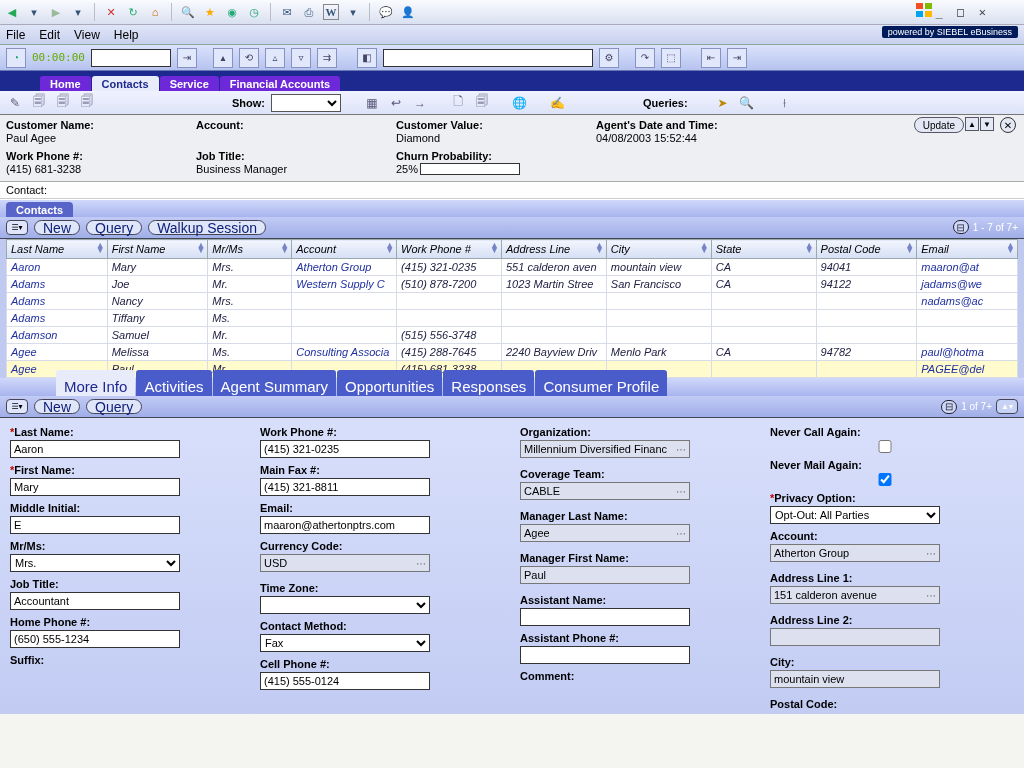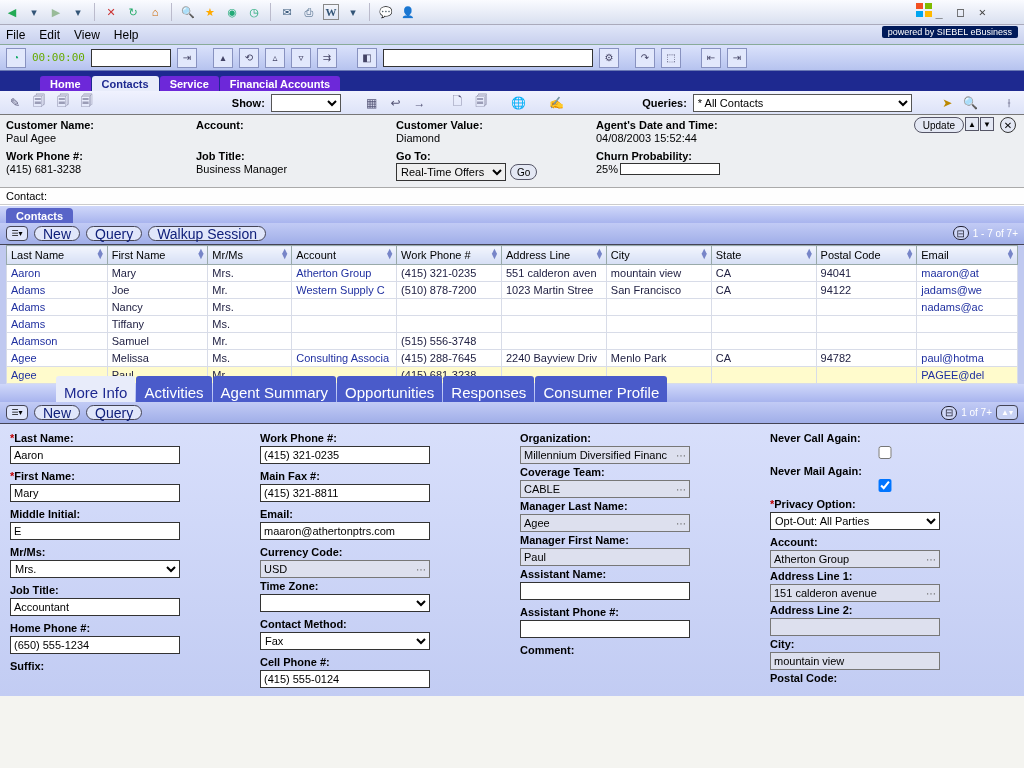--- a/index.html
+++ b/index.html
@@ -33,36 +33,36 @@
 .churn-bar .fill { height:100%; background:#00a000; }
 .goto-row { display:flex; align-items:center; gap:4px;}
 .contact-lbl { background:#fefefe; padding:2px 6px; font-size:11px; border-bottom:1px solid #ccc;}
 .section-header { background: linear-gradient(#d0d8fa,#a8b4ee); border-top: 1px solid #fff; height:18px; display:flex;align-items:flex-end; padding-left:6px;}
 .section-header .stab { background: #5864c8; color:#fff; font-weight:bold; font-size:11px; padding:2px 10px 1px; border-radius:4px 4px 0 0;}
 .applet-tb { height: 22px; background: linear-gradient(#c2cbf5,#a0aee8); border-bottom: 1px solid #445; display:flex; align-items:center; padding:0 6px; gap:6px; position:relative;}
 .applet-tb .pill { border:1px solid #445; border-radius: 9px; background:#e0e6fa; font-size:14px; padding: 0 8px; height:15px; display:inline-flex;align-items:center; cursor:pointer; color:#10207a;}
 .applet-tb .menupill { display:inline-flex;align-items:center; border:1px solid #445; border-radius:4px; background:#dfe5fb; width:22px;height:15px; justify-content:center; font-size:8px;cursor:pointer;}
 .record-ind { position:absolute; right:6px; top:3px; display:flex; align-items:center; gap:4px; color:#fff; font-size:10px;}
 .record-ind .circ { width:16px; height:14px; border:1px solid #223; border-radius:8px; background:#d0d8f8; color:#223; display:inline-flex;align-items:center;justify-content:center;}
-.grid { border-collapse: collapse; width: 100%; table-layout: fixed; background:#fff;}
+.grid { border-collapse: collapse; width: 100%; table-layout: fixed; background:#fff;font-style:italic;}
 .grid th { background: linear-gradient(#f2f5fd,#d6dff5); border: 1px solid #9aa; font-size: 11px; font-weight: normal; text-align: left; padding: 3px 4px; position: relative; color:#000;}
 .grid th .sort { position:absolute; right:2px; top:3px; color:#7785c8; font-size:9px; line-height:5px;}
 .grid td { border: 1px solid #d8dce8; font-size: 11px; padding: 2px 4px; white-space: nowrap; overflow: hidden; text-overflow: ellipsis; color:#224;}
 .grid td.link { color: #2030a0; }
 .grid tr.sel td { background: #fffbcc; }
 .detail-tabs { height:18px; background:linear-gradient(#d0d8fa,#a8b4ee); display:flex; align-items:flex-end; padding-left:56px; gap:1px;}
 .detail-tabs .dtab { background:#4a5bca; color:#fff; font-weight:normal; font-size:15px; padding:8px 8px 1px; border-radius:3px 3px 0 0; cursor:pointer;}
 .detail-tabs .dtab.active { background:#e8ecfa; color:#1e2990;}
 .form-area { background: linear-gradient(#d8dffb,#c2ccf3); padding: 8px 10px 4px; display:grid; grid-template-columns: 240px 250px 240px 230px; column-gap: 10px; row-gap: 0; overflow:hidden;}
 .form-col { display:flex; flex-direction:column; gap:2px; }
 .fld-lbl { font-size:11px; font-weight:bold; }
 .fld-lbl .req { color:#c00000; }
 .fld-in { width: 170px; height: 18px; border:1px solid #333; background:#fff; font-size:11px; padding:1px 3px; margin-bottom:4px;}
 .fld-sel { width: 170px; height: 18px; border:1px solid #333; background:#fff; font-size:11px;margin-bottom:4px;}
-.fld-ro { width: 170px; height: 18px; border:1px solid #777; background:#dde0ee; font-size:11px; padding:1px 3px;margin-bottom:0; display:flex;align-items:center; justify-content:space-between;}
+.fld-ro { width: 170px; height: 18px; border:1px solid #777; background:#dde0ee; font-size:11px; padding:1px 3px;margin-bottom:8px; display:flex;align-items:center; justify-content:space-between;}
 .fld-ro .pick { font-size:10px;color:#666;}
 .chk { margin-bottom:4px;}
 .gridwrap { padding: 0 6px; background:#c0c9f0;}
 </style>
 </head>
 <body>
 
 <div class="browser-toolbar">
   <span class="btn" style="color:#2a5;">◀</span>
     <span class="btn">▾</span>
@@ -146,21 +146,20 @@
   <span class="ibtn">→</span>
   <span style="width:8px"></span>
   <span class="ibtn">🗋</span>
   <span class="ibtn">🗐</span>
   <span style="width:8px"></span>
   <span class="ibtn">🌐</span>
   <span style="width:8px"></span>
   <span class="ibtn">✍</span>
   <span style="flex:0 0 40px"></span>
   <span class="lbl">Queries:</span>
-  <select style="width:220px"><option>* All Contacts</option></select>
   <span style="width:14px"></span>
   <span class="ibtn" style="color:#b80;">➤</span>
   <span class="ibtn">🔍</span>
   <span style="width:8px"></span>
   <span class="ibtn">⟊</span>
 </div>
 
 <div class="info-panel">
   <button class="update-btn">Update</button>
   <div class="updown">
@@ -188,27 +187,20 @@
   <div class="cell"></div>
 
   <div class="cell">
       <span class="lbl">Work Phone #:</span>
       <span class="val">(415) 681-3238</span>
     </div>
   <div class="cell">
       <span class="lbl">Job Title:</span>
       <span class="val">Business Manager</span>
     </div>
-  <div class="cell">
-    <span class="lbl">Go To:</span>
-    <div class="goto-row">
-      <select style="width:110px;height:18px;border:1px solid #333;font-size:11px;"><option>Real-Time Offers</option></select>
-      <button style="border:1px solid #556;border-radius:8px;background:#e4e8f4;font-size:10px;padding:0 6px;height:16px;">Go</button>
-    </div>
-  </div>
   <div class="cell">
     <span class="lbl">Churn Probability:</span>
     <div style="display:flex;align-items:center;gap:2px;">
       <span>25%</span>
       <span class="churn-bar"><span class="fill" id="churnFill" style="width: 25%;"></span></span>
     </div>
   </div>
 </div>
 
 <div class="contact-lbl">Contact:</div>

